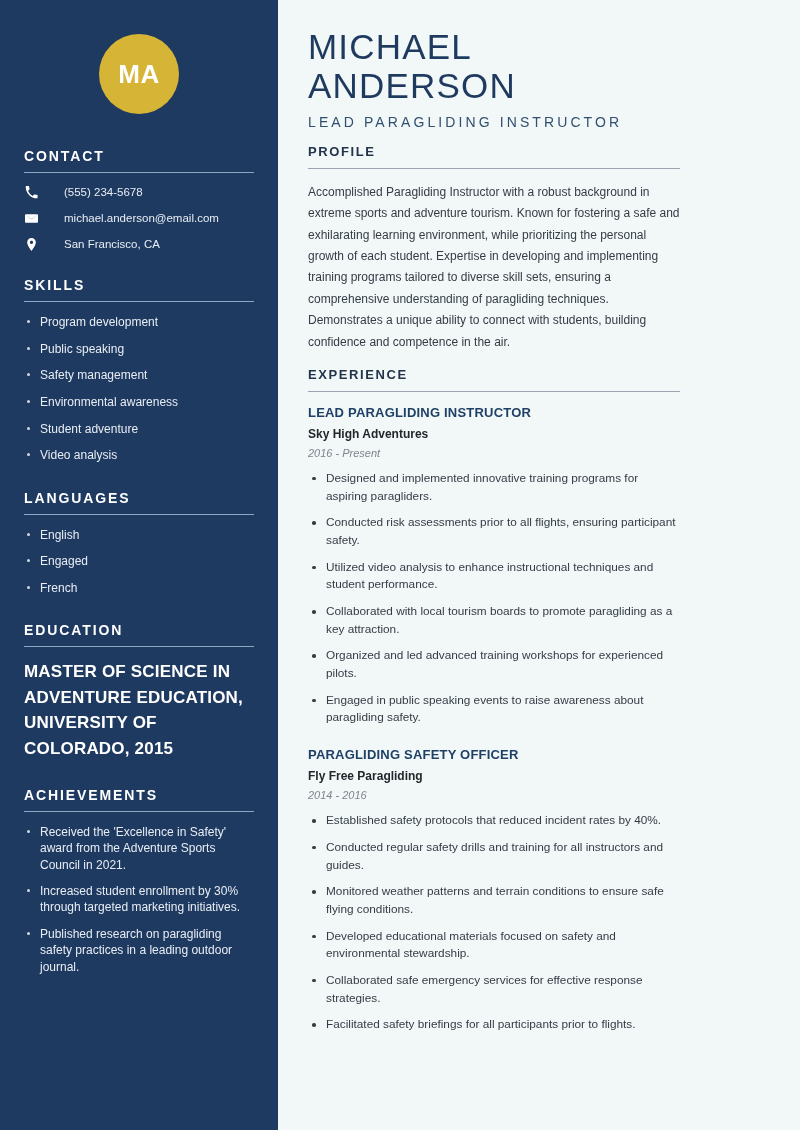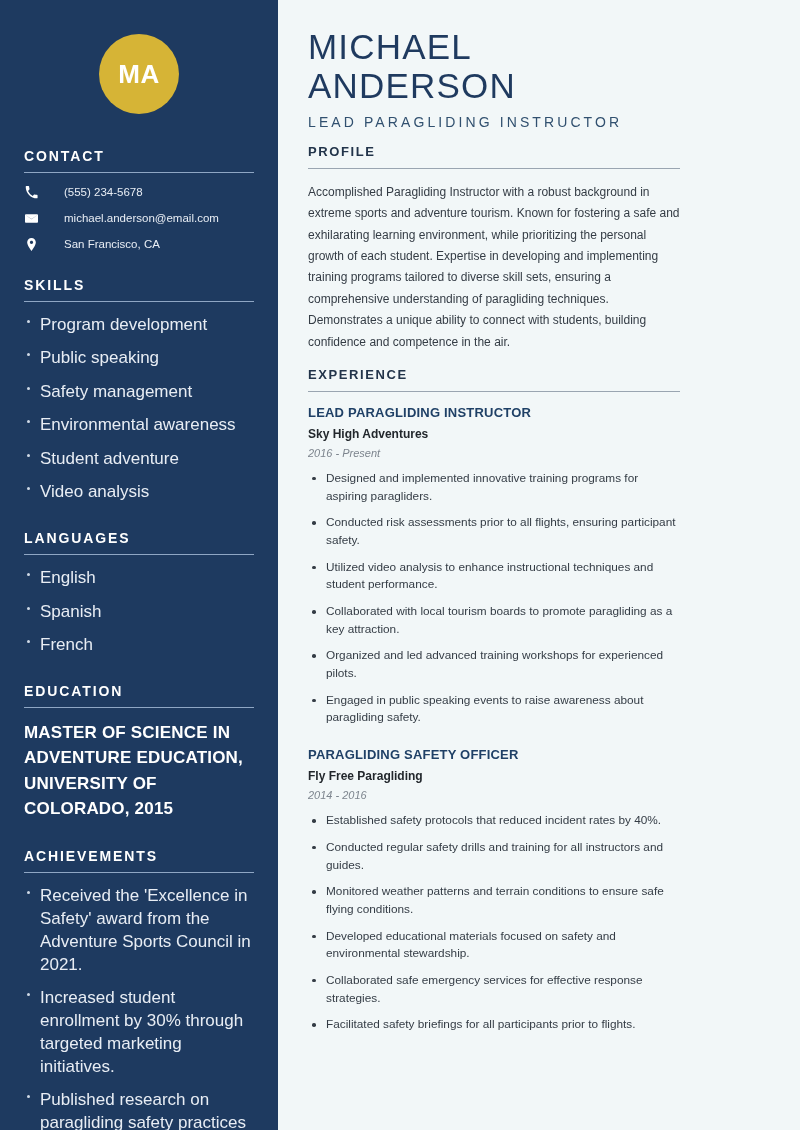--- a/index.html
+++ b/index.html
@@ -93,21 +93,21 @@
     color: #ffffff;
   }
   .contact-icon svg { display: block; }
 
   ul.side-list { list-style: none; }
 
   ul.side-list li {
     position: relative;
     padding-left: 16px;
     margin-bottom: 10.5px;
-    font-size: 17px;
+    font-size: 12px;
     line-height: 1.35;
     color: #e8edf4;
   }
 
   ul.side-list li::before {
     content: "";
     position: absolute;
     left: 3px;
     top: 6px;
     width: 3px;
@@ -282,21 +282,21 @@
         <li>Student adventure</li>
         <li>Video analysis</li>
       </ul>
     </section>
 
     <section class="side-section">
       <div class="side-heading">LANGUAGES</div>
       <div class="side-rule"></div>
       <ul class="side-list">
         <li>English</li>
-        <li>Spanish</li>
+        <li>Engaged</li>
         <li>French</li>
       </ul>
     </section>
 
     <section class="side-section">
       <div class="side-heading">EDUCATION</div>
       <div class="side-rule"></div>
       <div class="edu-item">MASTER OF SCIENCE IN ADVENTURE EDUCATION, UNIVERSITY OF COLORADO, 2015</div>
     </section>
 

